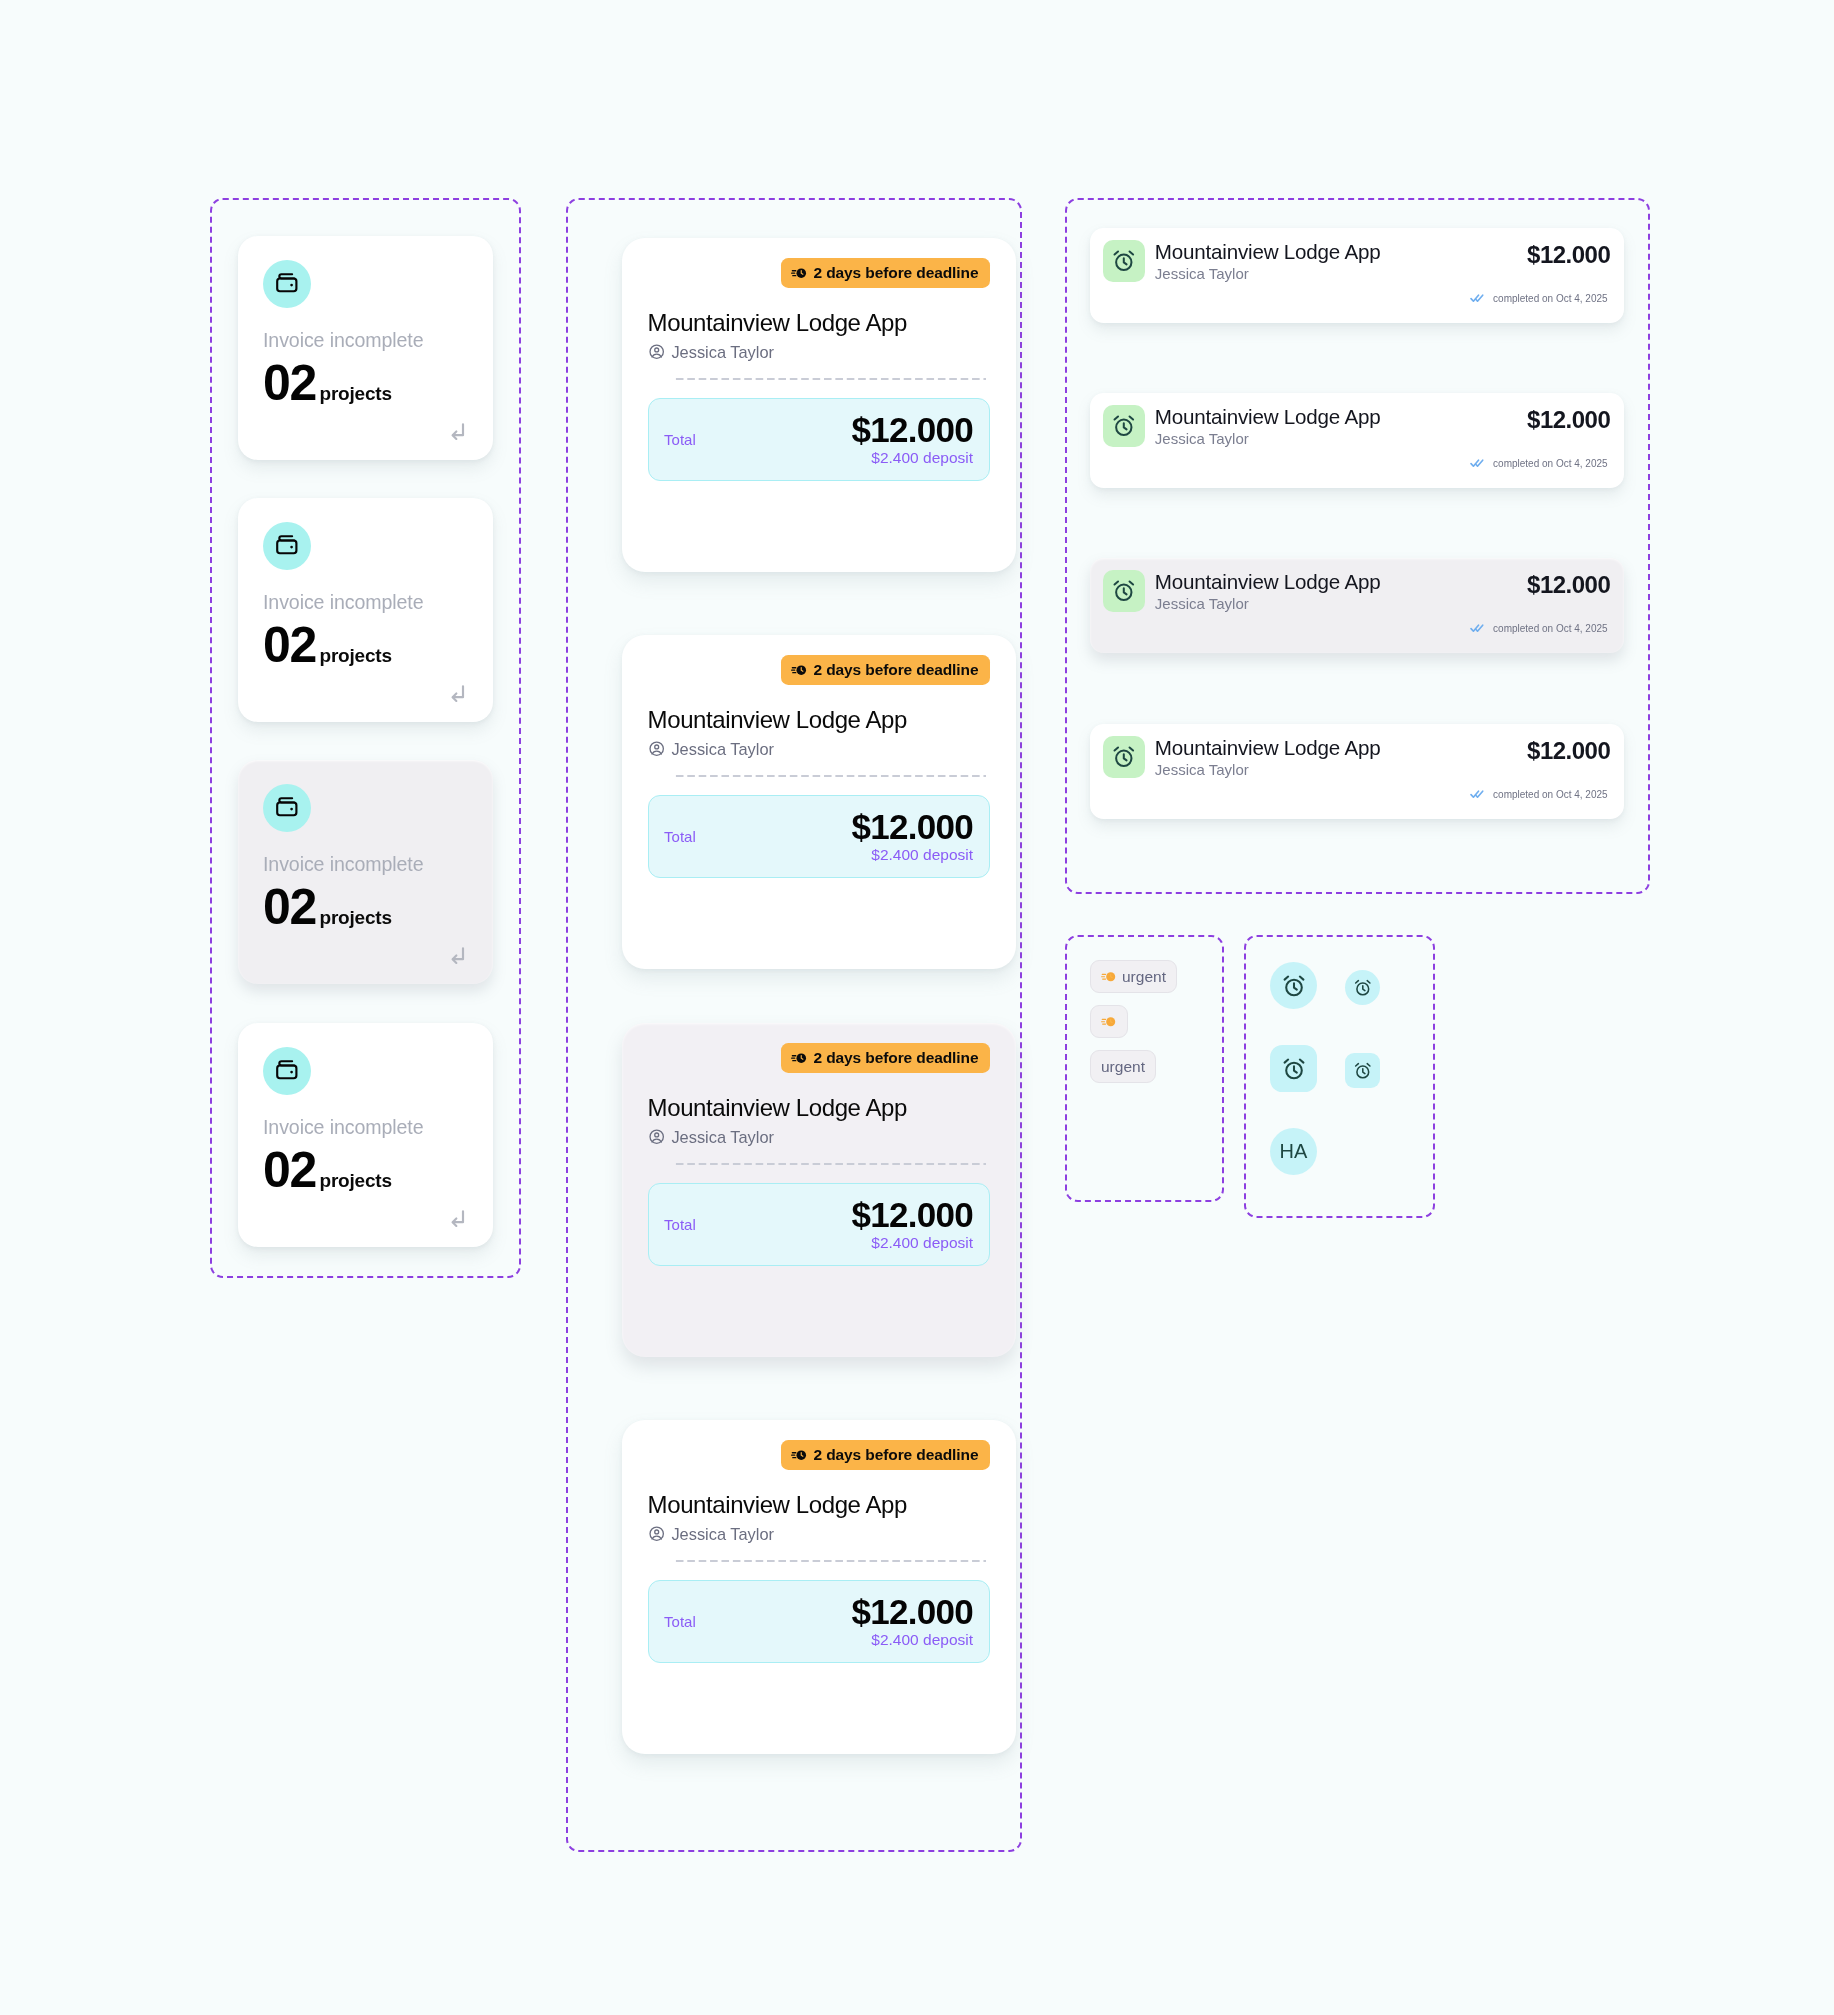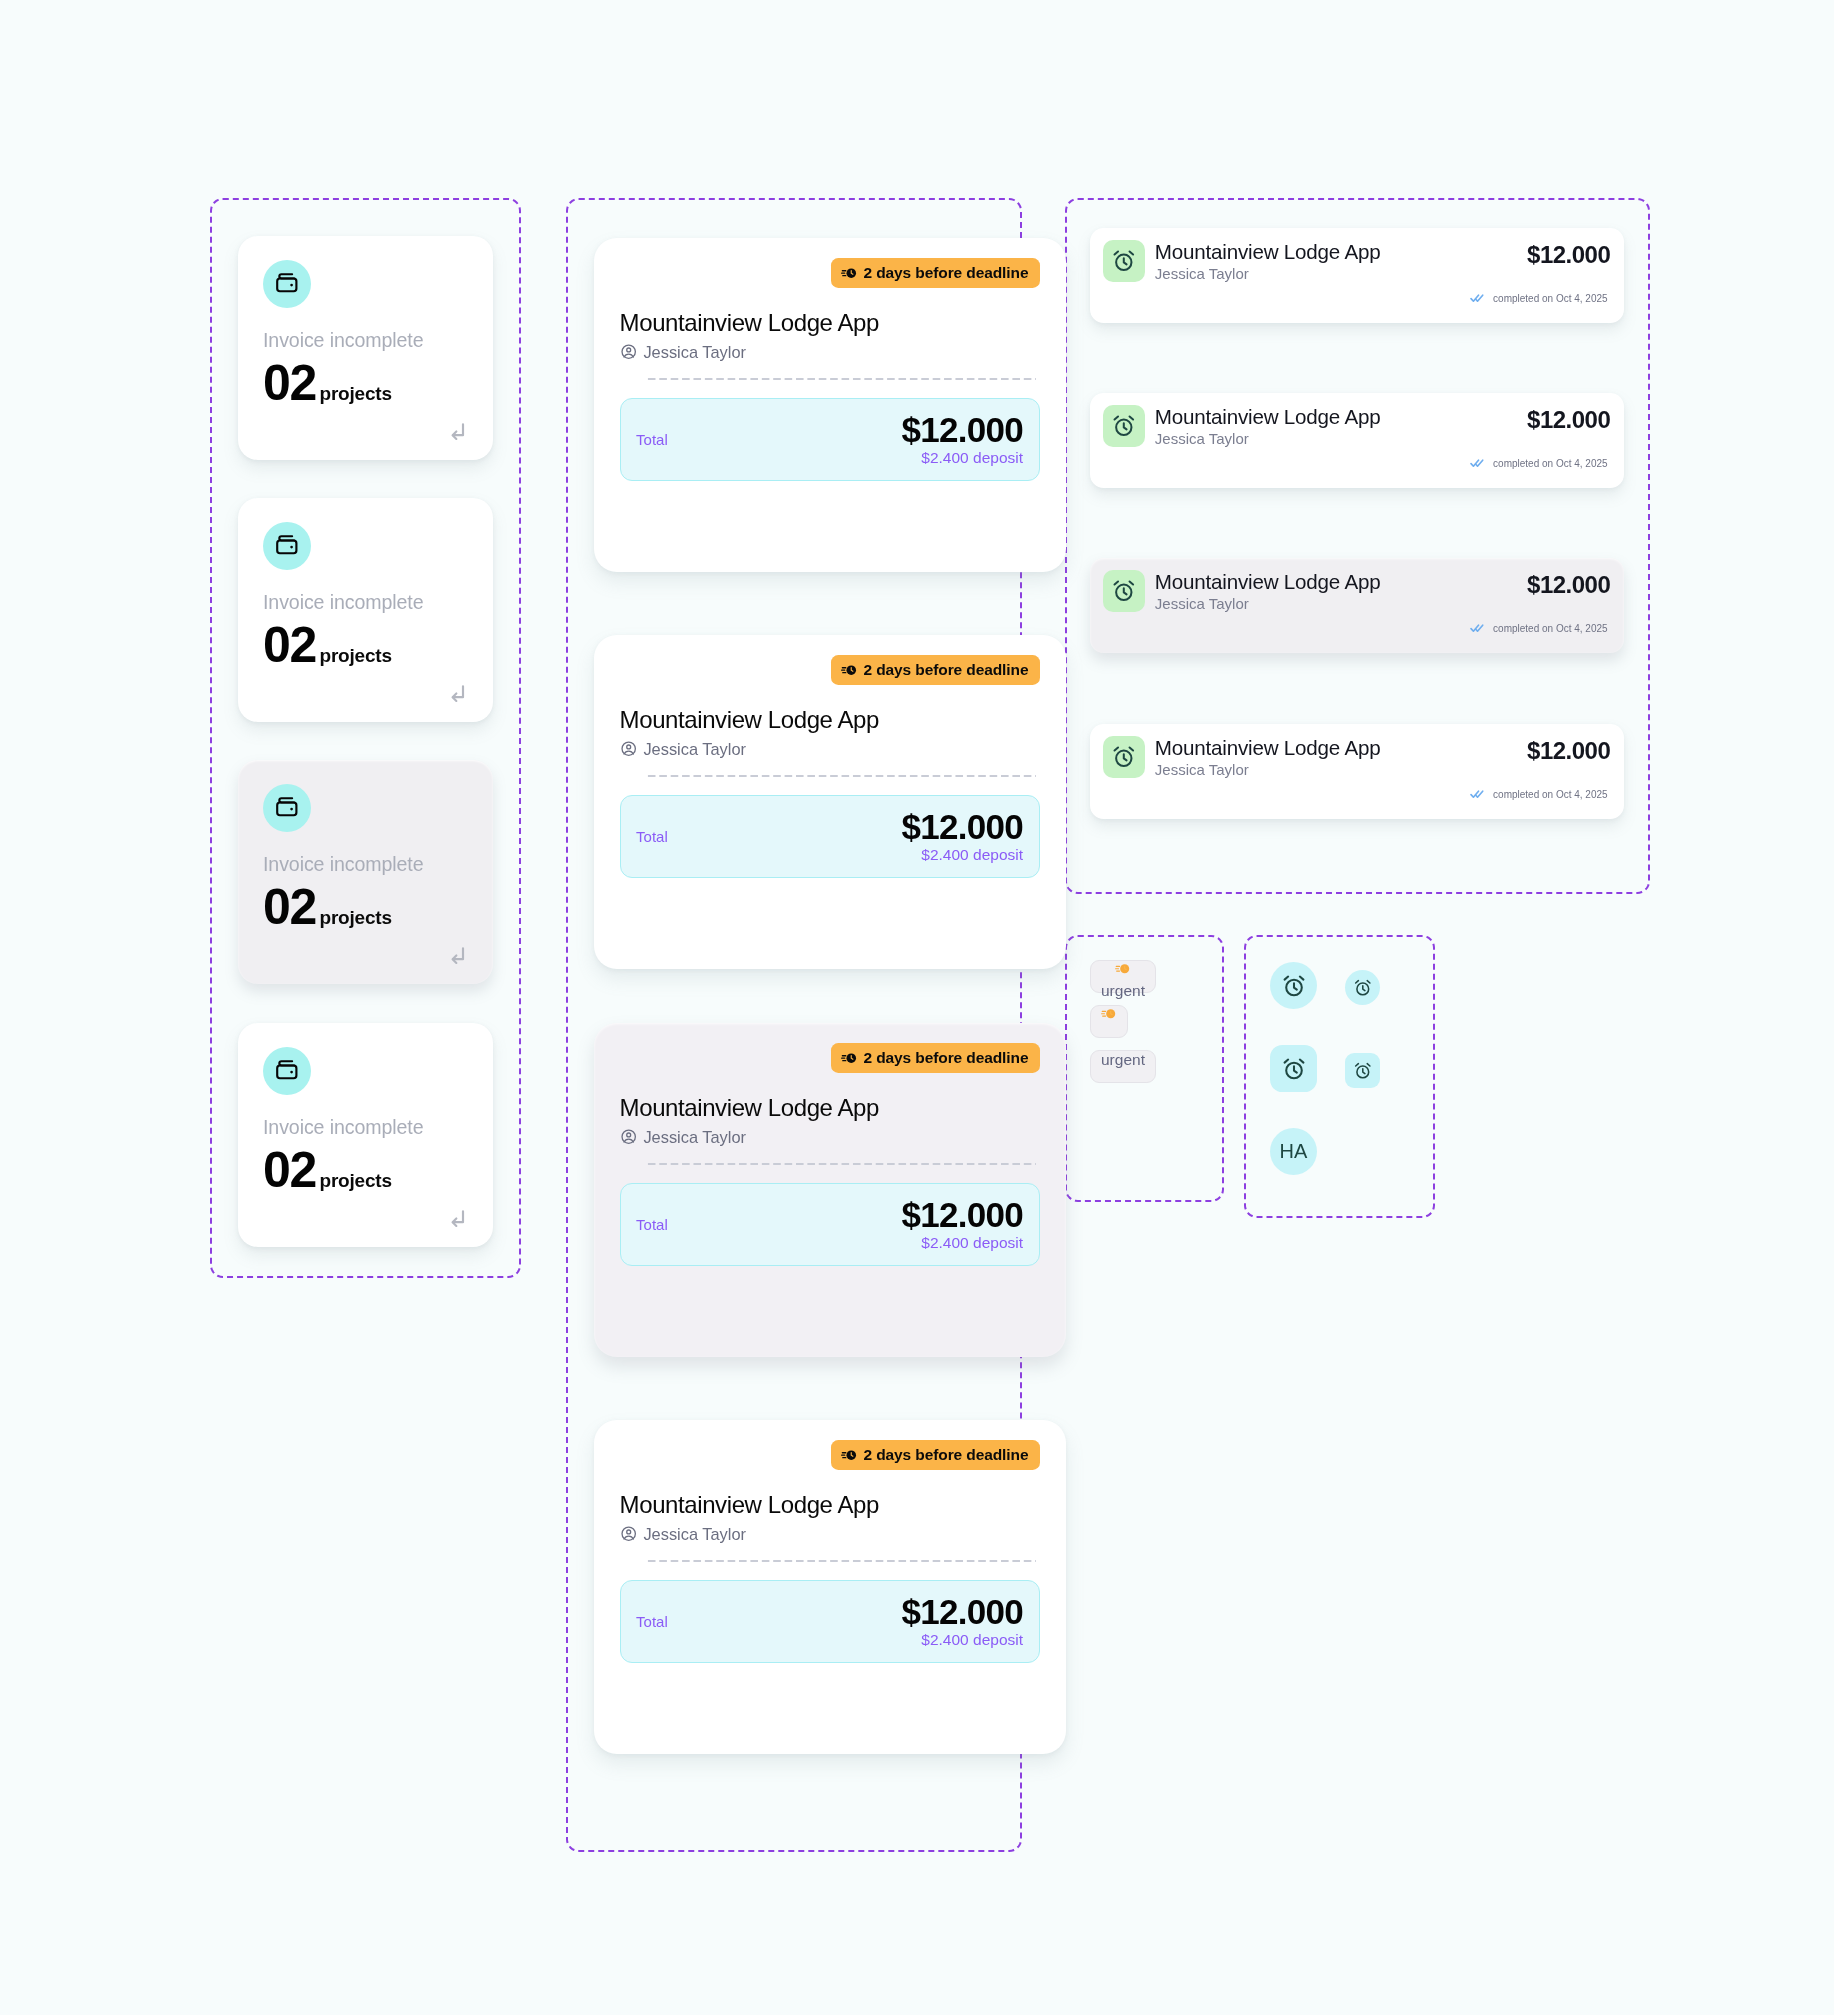--- a/index.html
+++ b/index.html
@@ -73,26 +73,27 @@
   .stat-corner {
     position: absolute;
     right: 25px;
     bottom: 19px;
     width: 20px; height: 20px;
   }
 
   
   .invoice-card {
     position: absolute;
-    width: 472px;
+    width: 394px;
     height: 334px;
     border-radius: 23px;
     background: #ffffff;
     box-shadow: 0 10px 19px rgba(120,140,150,.14), 0 1.8px 5.5px rgba(120,140,150,.09);
     padding: 20px 25.6px 0 25.6px;
+    margin-left: 28px;
   }
   .invoice-card.pressed {
     background: #f2f0f4;
     box-shadow: 0 9.1px 17.4px rgba(120,130,145,.19), inset 0 0.9px 2.7px rgba(255,255,255,.85);
   }
   .deadline-badge {
     display: inline-flex;
     align-items: center;
     gap: 6.4px;
     background: #fbb448;
@@ -224,21 +225,20 @@
   .urgent-chip {
     position: absolute;
     background: #f1f0f3;
     border: 1.4px solid #e4e3e8;
     border-radius: 9.1px;
     display: flex;
     align-items: center;
     gap: 5.5px;
     padding: 0 10px;
     height: 33px;
-    flex-direction: column;
   }
   .urgent-chip .u-txt {
     font-size: 15.5px;
     color: #646781;
   }
 
   
   .swatch {
     position: absolute;
     background: #c6f3f8;

